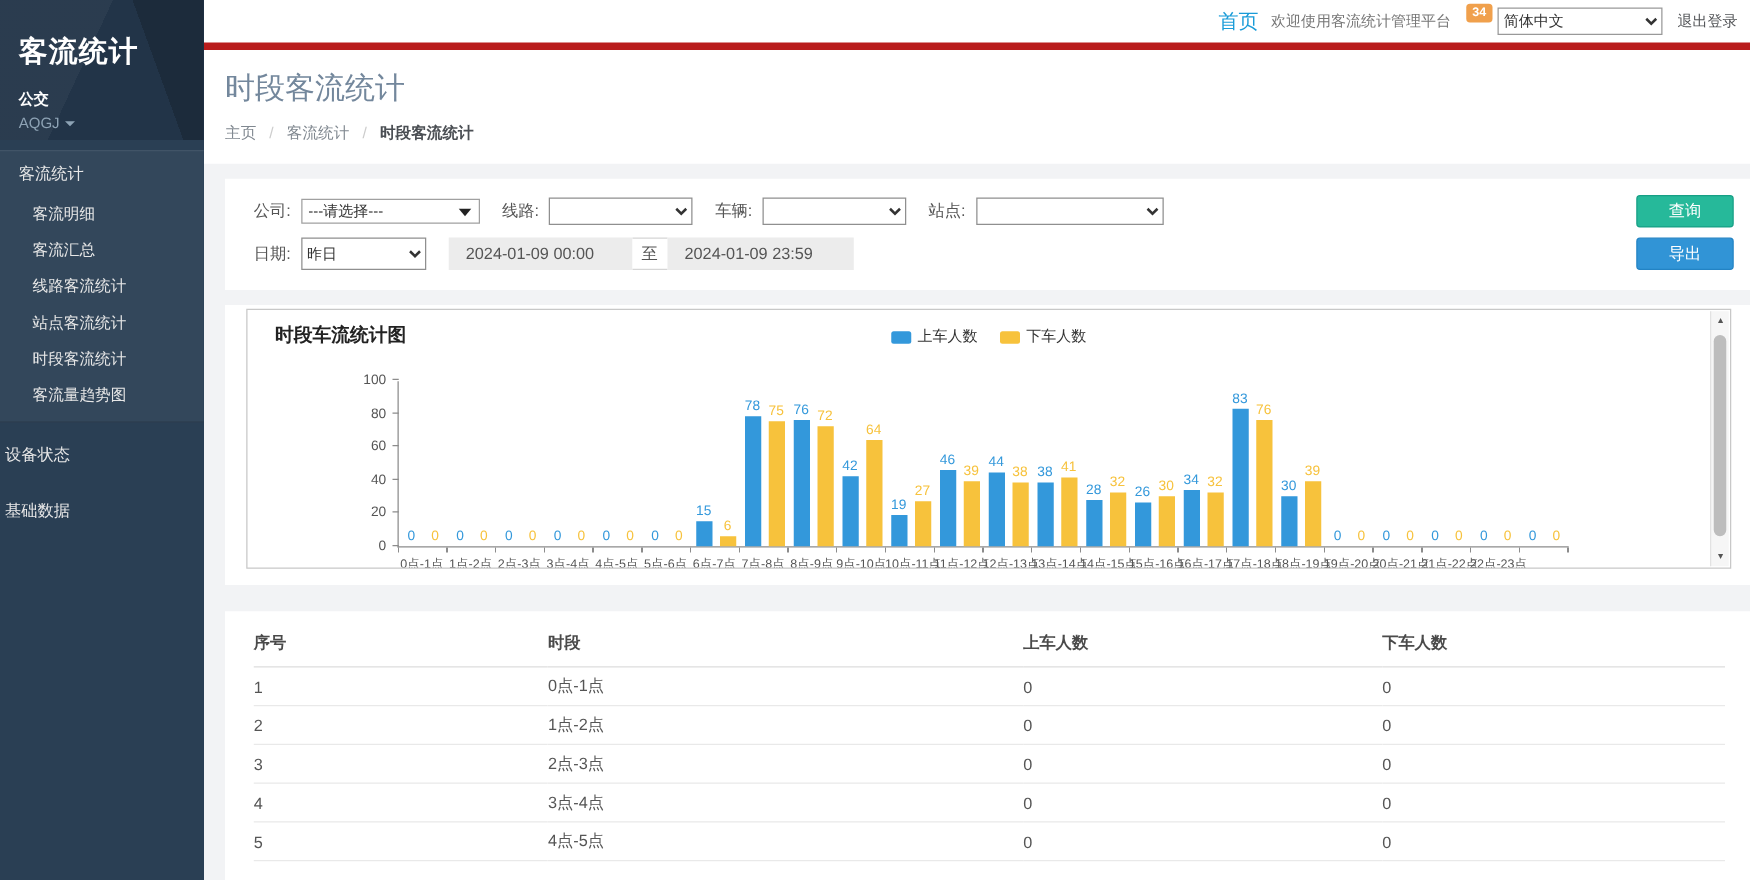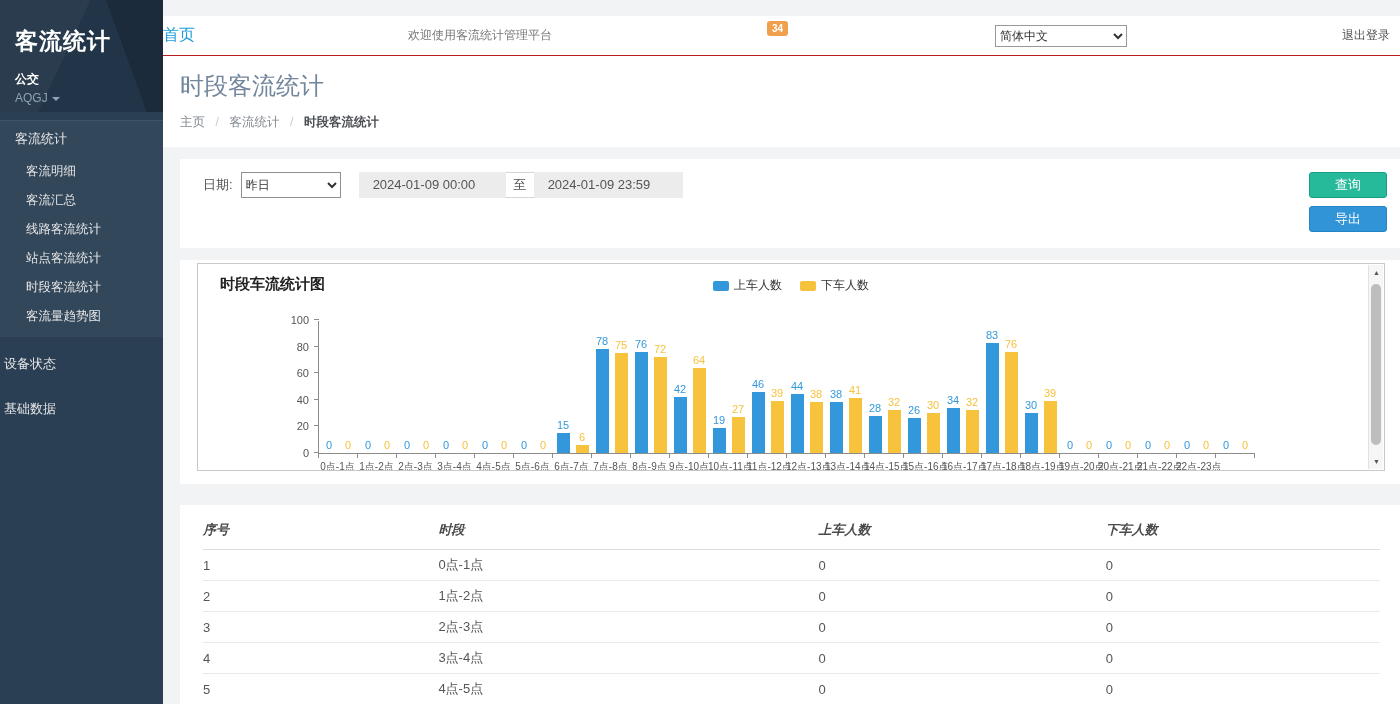--- a/index.html
+++ b/index.html
@@ -16,21 +16,21 @@
   .caret-down { display:inline-block; width:0; height:0; border-left:4px solid transparent; border-right:4px solid transparent; border-top:4px solid #8ea3b5; margin-left:4px; vertical-align:middle; }
   .menu { margin-top:8px; }
   .menu-section.active { background:rgba(255,255,255,0.045); border-top:1px solid rgba(255,255,255,0.07); border-bottom:1px solid rgba(0,0,0,0.12); }
   .menu-parent { padding:9px 15px; color:#E7E7E7; font-size:13px; cursor:pointer; }
   .submenu { padding-bottom:6px; }
   .submenu-item { padding:6px 15px 6px 26px; color:#E7E7E7; font-size:12.5px; cursor:pointer; }
   .menu-item { padding:10px 4px; margin-top:7px; color:#E7E7E7; font-size:13px; cursor:pointer; }
 
   
   .main { margin-left:163px; }
-  .topnav { height:40px; background:#fff; border-bottom:1px solid #b91c1c; display:flex; align-items:center; justify-content:space-between; padding-right:10px;margin-top:16px; }
+  .topnav { height:40px; background:#fff; border-bottom:6px solid #b91c1c; display:flex; align-items:center; justify-content:flex-end; padding-right:10px; }
   .home-link { color:#1A9CD8; font-size:16px; margin-right:10px; cursor:pointer; }
   .welcome-text { color:#777; font-size:12px; margin-right:12px; }
   .badge { background:#F0A04C; color:#fff; font-size:10px; font-weight:bold; padding:2px 5px; border-radius:3px; position:relative; top:-7px; margin-right:4px; }
   .lang-select { width:132px; height:22px; font-size:12px; color:#333; border:1px solid #999; background:#fff; margin-right:12px; }
   .logout-link { color:#515356; font-size:12px; cursor:pointer; white-space:nowrap; }
 
   .page-head { background:#fff; padding:14px 0 16px 17px; }
   .page-title { color:#73879C; font-size:24px; font-weight:normal; }
   .breadcrumb { margin-top:12px; font-size:12.5px; color:#999; }
   .breadcrumb .sep { margin:0 7px; color:#ccc; }
@@ -75,21 +75,21 @@
   .x-label { width:39px; flex:0 0 39px; text-align:center; font-size:10px; color:#555; white-space:nowrap; }
   .vscroll { position:absolute; top:1px; right:1px; bottom:1px; width:15px; background:#f6f6f6; border-left:1px solid #e2e2e2; }
   .vscroll .arrow { position:absolute; left:0; width:15px; height:15px; text-align:center; font-size:7px; color:#555; line-height:15px; cursor:pointer; }
   .vscroll .arrow.up { top:0; }
   .vscroll .arrow.down { bottom:0; }
   .vscroll .thumb { position:absolute; left:2px; right:2px; top:19px; bottom:24px; background:#bdbdbd; border-radius:6px; cursor:pointer; }
 
   
   .table-card { margin-top:21px; padding:4px 20px 0 23px; height:221px; }
   table { width:100%; border-collapse:collapse; font-size:13px; color:#555; }
-  th { text-align:left; font-weight:bold; color:#4a4a4a; padding:12px 0 10px 0; border-bottom:1px solid #ddd;font-style:italic; }
+  th { text-align:left; font-weight:bold; color:#4a4a4a; padding:12px 0 10px 0; border-bottom:1px solid #ddd; }
   td { padding:6px 0; border-bottom:1px solid #e9e9e9; height:26px; }
   th:nth-child(1), td:nth-child(1) { width:20%; }
   th:nth-child(2), td:nth-child(2) { width:32.3%; }
   th:nth-child(3), td:nth-child(3) { width:24.4%; }
 </style>
 </head>
 <body>
 
 <div class="sidebar">
   <div class="brand-area">
@@ -131,20 +131,34 @@
     <div class="breadcrumb">
       <span class="crumb">主页</span>
       <span class="sep">/</span>
       <span class="crumb">客流统计</span>
       <span class="sep">/</span>
       <span class="crumb current">时段客流统计</span>
     </div>
   </div>
 
   <div class="card filter-card">
+    <div class="filter-row">
+      <span class="f-label">公司:</span>
+      <span class="sel-wrap">
+        <select class="company-select">
+          <option>---请选择---</option>
+        </select>
+      </span>
+      <span class="f-label">线路:</span>
+      <select class="native-select w115"><option></option></select>
+      <span class="f-label">车辆:</span>
+      <select class="native-select w115"><option></option></select>
+      <span class="f-label">站点:</span>
+      <select class="native-select w150"><option></option></select>
+    </div>
     <div class="filter-row">
       <span class="f-label">日期:</span>
       <select class="native-select w100" style="height:26px;">
         <option>昨日</option>
       </select>
       <div class="date-group">
         <div class="date-box">2024-01-09 00:00</div>
         <div class="date-sep">至</div>
         <div class="date-box" style="width:149px;">2024-01-09 23:59</div>
       </div>

